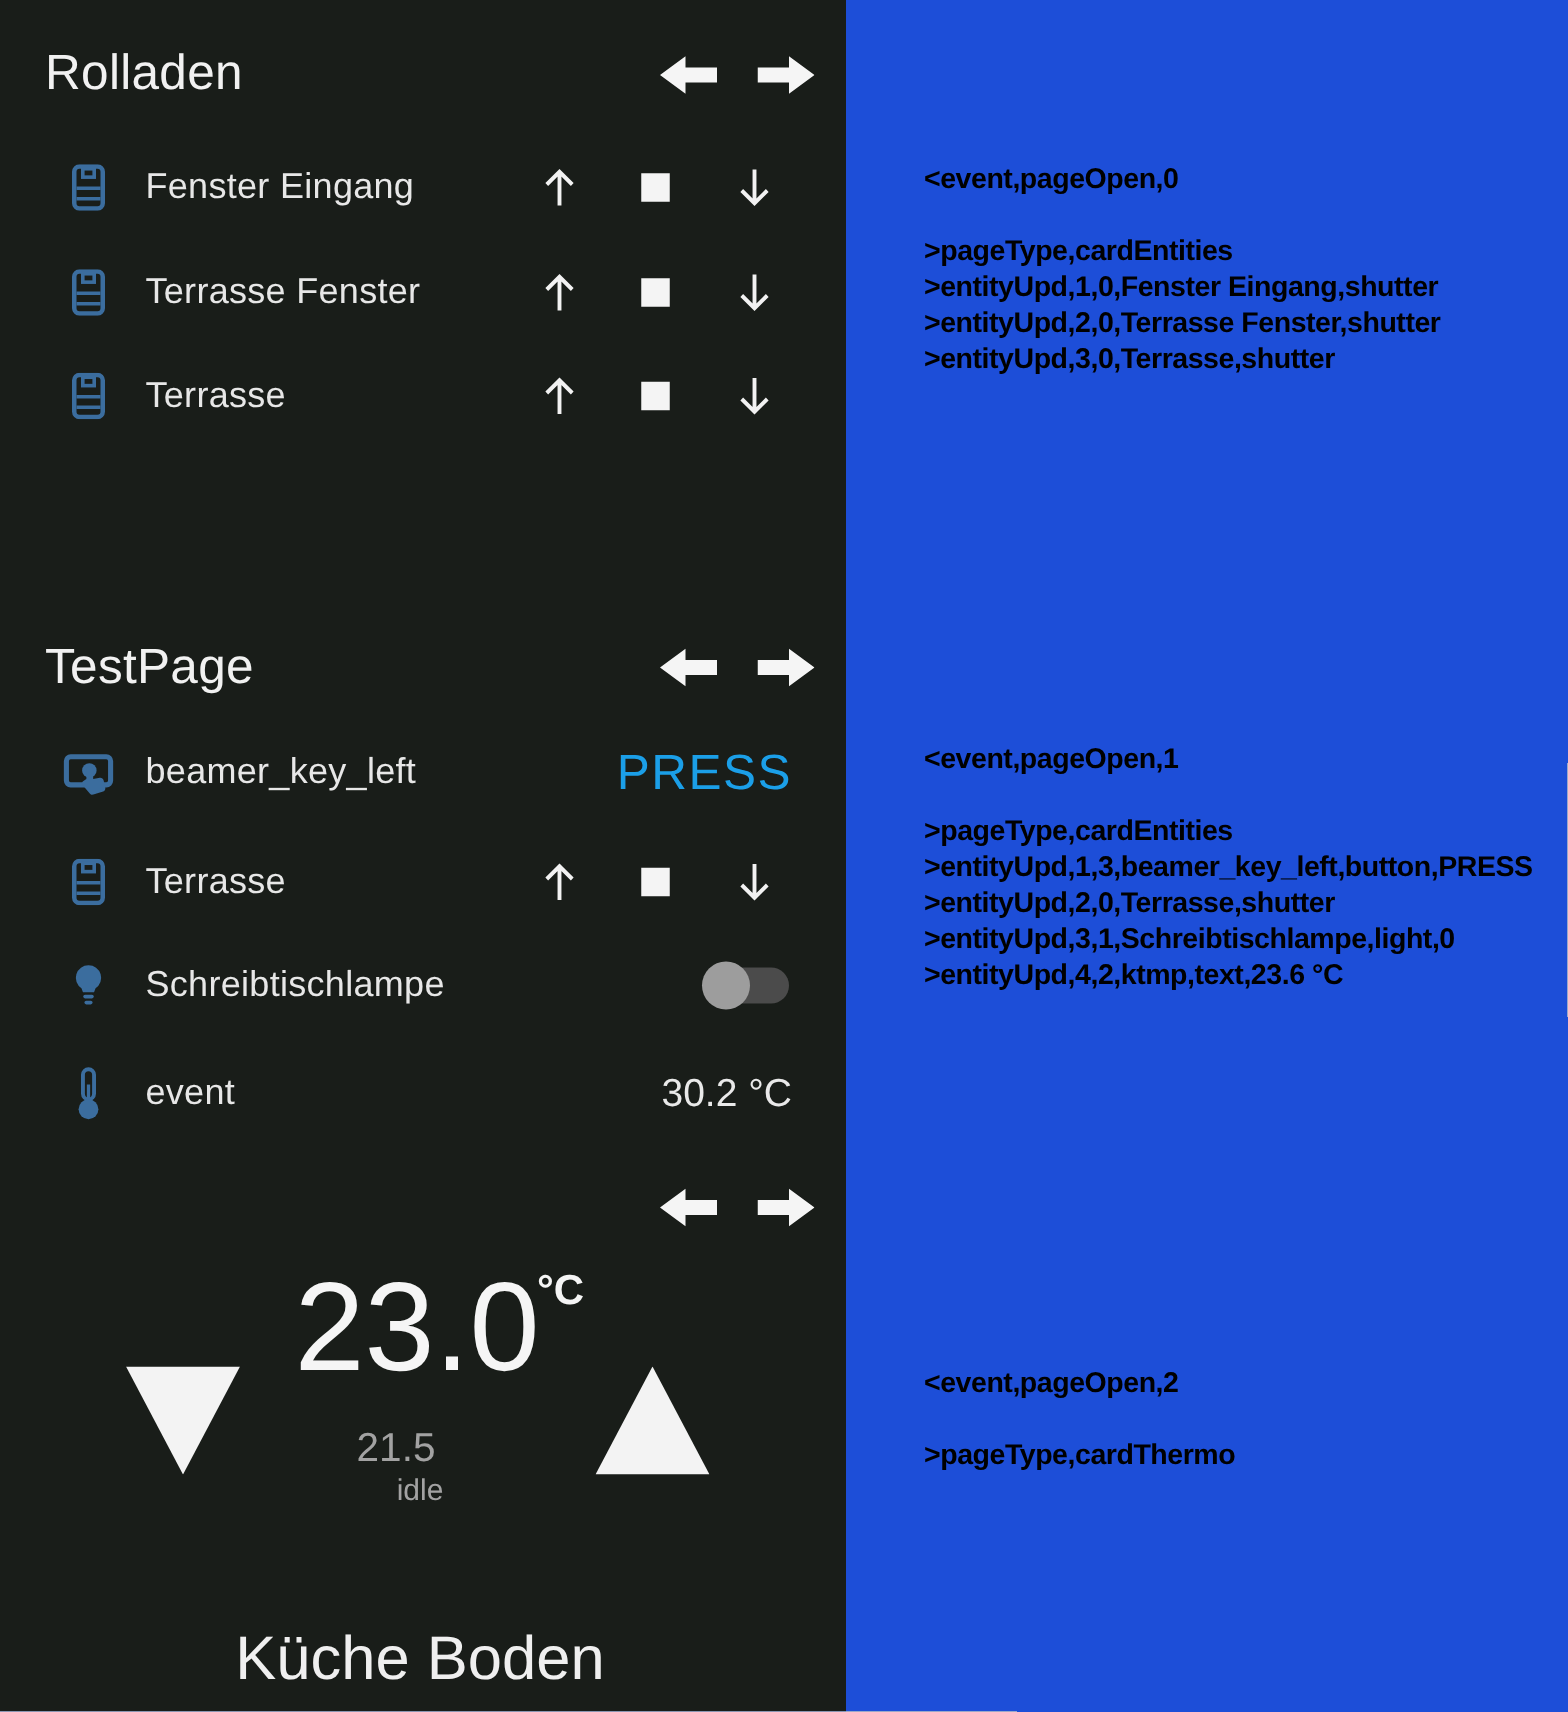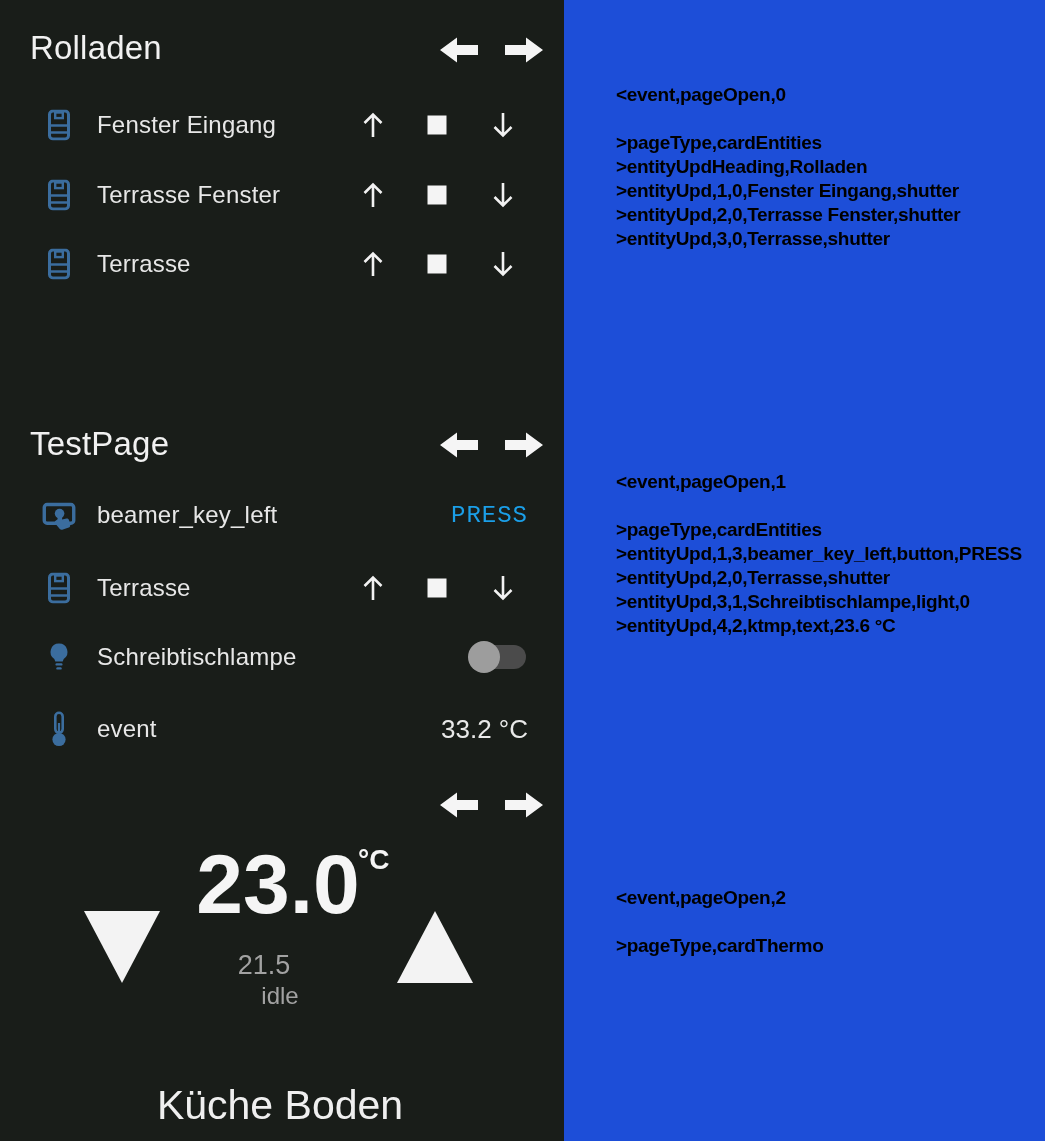--- a/index.html
+++ b/index.html
@@ -29,43 +29,43 @@
     position:absolute; left:97px; top:50%; transform:translateY(-50%);
     font-size:24px; color:#e7e7e7; white-space:nowrap; letter-spacing:0.2px;
   }
   .ctl { position:absolute; top:50%; transform:translate(-50%,-50%); line-height:0; }
   .ctl-up { left:373px; } .ctl-stop { left:437px; } .ctl-down { left:503px; }
   .stop-sq { display:inline-block; width:19px; height:19px; background:#f4f4f4; }
   .rowval {
     position:absolute; right:36px; top:50%; transform:translateY(-50%);
     white-space:nowrap;
   }
-  .press { font-size:24px; color:#1b9fe8; letter-spacing:1px;font-family:Liberation Mono, monospace; }
+  .press { font-size:33px; color:#1b9fe8; letter-spacing:1px; }
   .tempval { font-size:26px; color:#e9e9e9; }
   .toggle { position:absolute; right:38px; top:50%; transform:translateY(-50%);
             width:58px; height:32px; }
   .toggle .track { position:absolute; left:8px; top:4px; width:50px; height:24px;
                    border-radius:12px; background:#4b4b4b; }
   .toggle .knob  { position:absolute; left:0; top:0; width:32px; height:32px;
                    border-radius:50%; background:#9d9d9d; }
   .bigtemp { position:absolute; left:278px; top:842px; transform:translateX(-50%);
-             font-size:84px; font-weight:700; color:#f5f5f5; line-height:1; }
+             font-size:84px; font-weight:400; color:#f5f5f5; line-height:1; }
   .bigunit { position:absolute; left:358px; top:846px; font-size:28px;
              font-weight:700; color:#f5f5f5; line-height:1; }
   .setpoint { position:absolute; left:264px; top:952px; transform:translateX(-50%);
               font-size:27px; color:#a2a2a2; line-height:1; }
   .hvac { position:absolute; left:280px; top:984px; transform:translateX(-50%);
-          font-size:24px; color:#a2a2a2; line-height:1;text-align:center; }
+          font-size:20px; color:#a2a2a2; line-height:1;text-align:center; }
   .thermoname { position:absolute; left:280px; top:1085px; transform:translateX(-50%);
                 font-size:41px; color:#efefef; line-height:1; white-space:nowrap; }
   .tribtn { position:absolute; width:76px; height:72px; line-height:0; }
   .tri-down { left:84px; top:911px; } .tri-up { left:397px; top:911px; }
   .log { position:absolute; left:616px; width:424px; color:#000;
          font-family:"Liberation Sans", sans-serif; font-weight:700;
-         font-size:19px; line-height:24px; letter-spacing:-0.3px; }
+         font-size:19px; line-height:24px; letter-spacing:-0.3px;margin-top:25px; }
   .log-1 { top:83px; } .log-2 { top:470px; } .log-3 { top:886px; }
   .log-line { min-height:24px; white-space:nowrap; }
   svg { display:block; }
 </style>
 </head>
 <body>
 
 <div class="stage">
   <div class="panel">
 
@@ -230,21 +230,21 @@
 
     <div class="row" style="top:707px">
       <span class="eicon">
         <svg width="16" height="36" viewBox="0 0 16 36">
           <rect x="4.3" y="1.8" width="7.4" height="20" rx="3.7" fill="none" stroke="#3b6d9e" stroke-width="2.6"></rect>
           <rect x="6.9" y="12" width="2.2" height="12" fill="#3b6d9e"></rect>
           <circle cx="8" cy="28.5" r="6.6" fill="#3b6d9e"></circle>
         </svg>
       </span>
       <span class="elabel">event</span>
-      <span class="rowval tempval">33.2 °C</span>
+      <span class="rowval tempval">30.2 °C</span>
     </div>
 
     <button class="navbtn nav-left" style="top:790px">
       <span>
         <svg width="38" height="30" viewBox="0 0 38 30">
             <polygon points="38,10 17,10 17,2.5 0,15 17,27.5 17,20 38,20" fill="#f5f5f5"></polygon>
           </svg>
       </span>
     </button>
     <button class="navbtn nav-right" style="top:790px">
@@ -275,21 +275,20 @@
 
     <div class="setpoint">21.5</div>
     <div class="hvac">idle</div>
     <div class="thermoname">Küche Boden</div>
   </div>
 
   <div class="log log-1">
     <div class="log-line">&lt;event,pageOpen,0</div>
     <div class="log-line"></div>
     <div class="log-line">&gt;pageType,cardEntities</div>
-    <div class="log-line">&gt;entityUpdHeading,Rolladen</div>
     <div class="log-line">&gt;entityUpd,1,0,Fenster Eingang,shutter</div>
     <div class="log-line">&gt;entityUpd,2,0,Terrasse Fenster,shutter</div>
     <div class="log-line">&gt;entityUpd,3,0,Terrasse,shutter</div>
   </div>
 
   <div class="log log-2">
     <div class="log-line">&lt;event,pageOpen,1</div>
     <div class="log-line"></div>
     <div class="log-line">&gt;pageType,cardEntities</div>
     <div class="log-line">&gt;entityUpd,1,3,beamer_key_left,button,PRESS</div>

